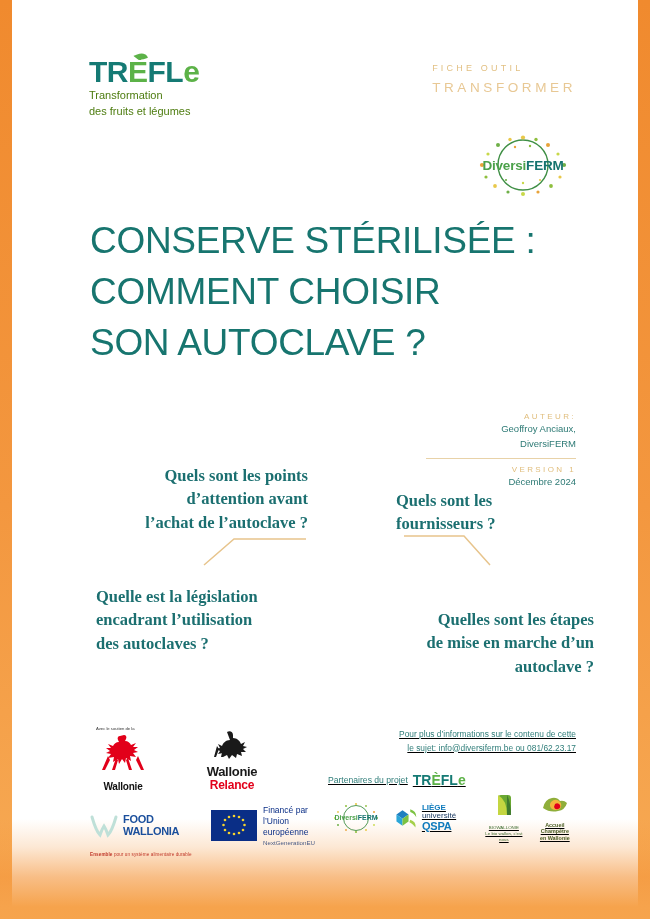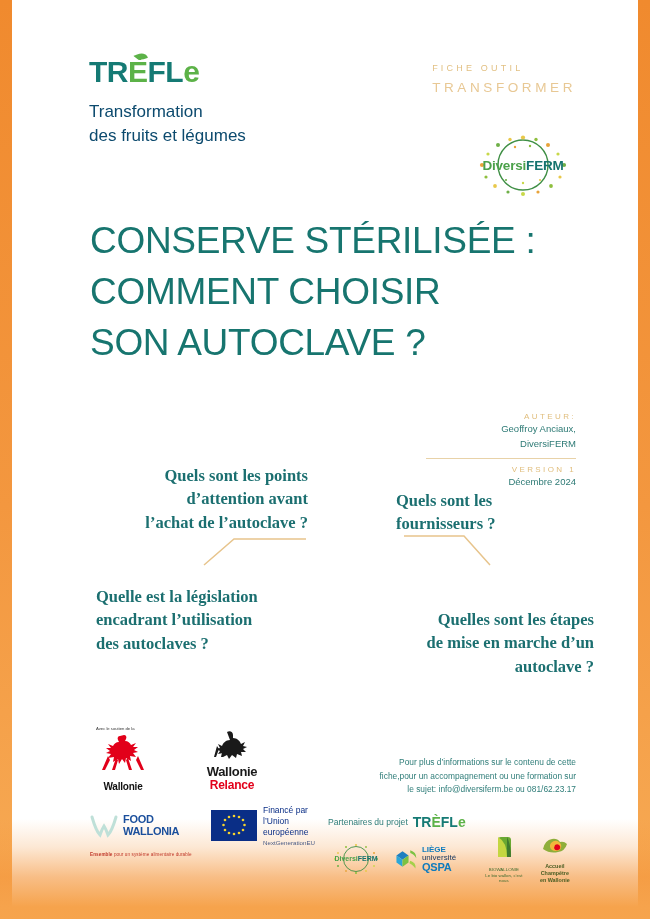--- a/index.html
+++ b/index.html
@@ -37,21 +37,21 @@
     line-height: 1; position: relative; white-space: nowrap;
   }
   .tw-a { color: #157a74; }
   .tw-b { color: #5cb248; }
   .leaf {
     position: absolute; width: 11px; height: 7px;
     background: #5cb248; top: -4px; left: 47px;
     border-radius: 0 80% 0 80%; transform: rotate(-22deg);
   }
   .trefle-sub {
-    margin-top: 13px; font-size: 17px; color: #0c4a6e;
+    margin-top: 1px; font-size: 11px; color: #4d7c0f;
     line-height: 1.42; font-weight: 400;
   }
   .fiche-block {
     position: absolute; right: 62px; top: 63px; text-align: left;
   }
   .fiche-kicker {
     font-size: 9px; letter-spacing: 3.2px; color: #e2c083; font-weight: 400;
   }
   .fiche-main {
     font-size: 13.5px; letter-spacing: 3.6px; color: #e8c894;
@@ -130,21 +130,21 @@
     width: 46px; height: 31px; background: #0a2e86; position: relative; flex: none;
   }
   .eu-txt { font-size: 8.5px; font-weight: 400; color: #0a2e86; line-height: 1.28; }
   .eu-sub { font-size: 6.2px; font-weight: 400; color: #4a5c86; margin-top: 1px; }
 
   .fw-tag {
     margin-top: 6px; font-size: 4.6px; color: #c0392b; letter-spacing: 0.1px;
   }
   .fw-tag b { font-weight: 700; }
 
-  .footer-right { position: absolute; right: 62px; top: 756px; width: 248px; }
+  .footer-right { position: absolute; right: 62px; top: 728px; width: 248px; text-decoration: underline; }
   .contact {
     font-size: 8.4px; color: #2f7d79; line-height: 1.62; text-align: right;
   }
   .partners-label {
     margin-top: 17px; font-size: 8.6px; color: #2f7d79; display: flex;
     align-items: center; justify-content: flex-start; gap: 5px;
   }
   .partners-label .pl-logo { font-size: 14px; font-weight: 700; position: relative; }
   .partner-row { display: flex; align-items: center; gap: 9px; margin-top: 5px; }
   .p-item { text-align: center; }
@@ -328,21 +328,20 @@
       </div>
 
       <div class="fw-tag">
         <b>Ensemble</b><span> pour un système alimentaire durable</span>
       </div>
     </div>
 
     <div class="footer-right">
       <div class="contact">
         <div>Pour plus d’informations sur le contenu de cette</div>
-        <div>fiche,pour un accompagnement ou une formation sur</div>
         <div>le sujet: info@diversiferm.be ou 081/62.23.17</div>
       </div>
 
       <div class="partners-label">
         <span>Partenaires du projet</span>
         <span class="pl-logo"><span class="tw-a">TR</span><span class="tw-b">È</span><span class="tw-a">FL</span><span class="tw-b">e</span></span>
       </div>
 
       <div class="partner-row">
 

